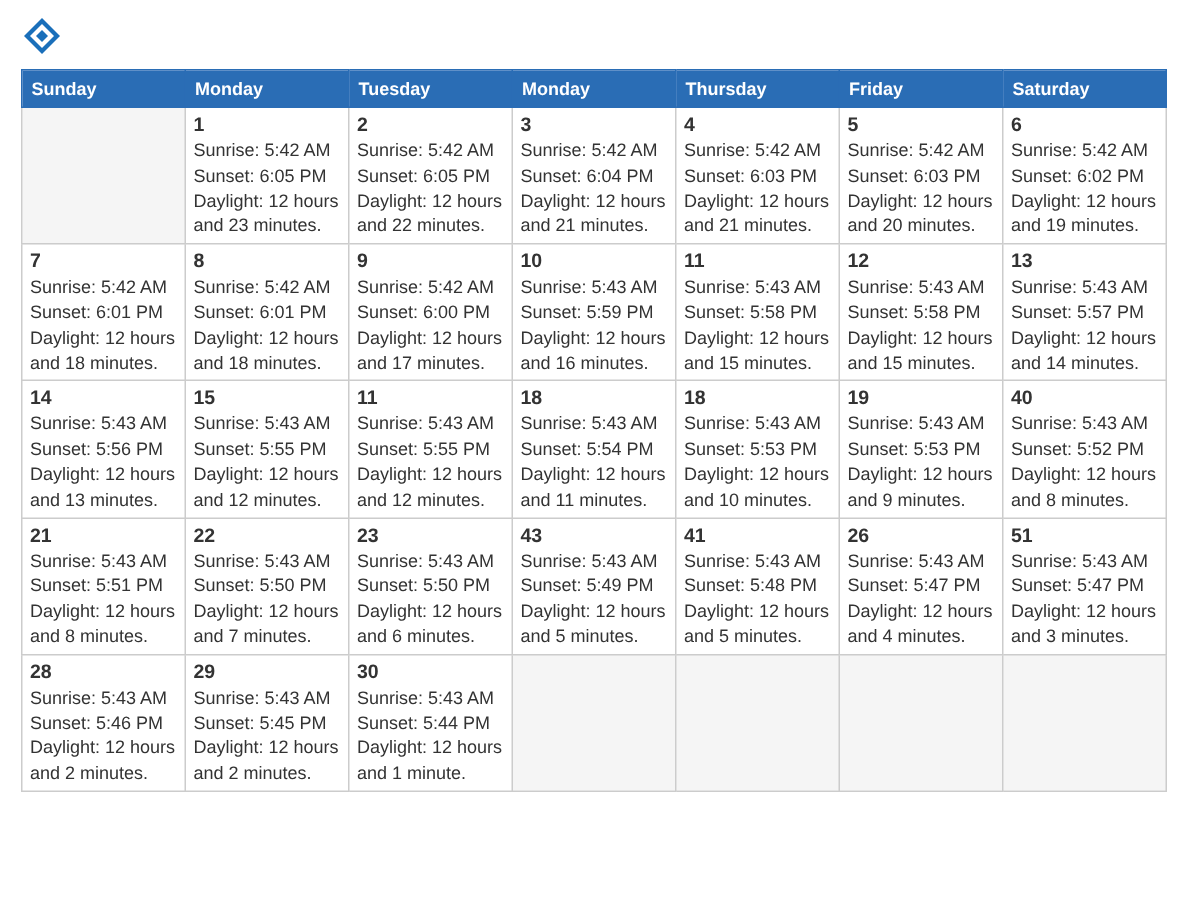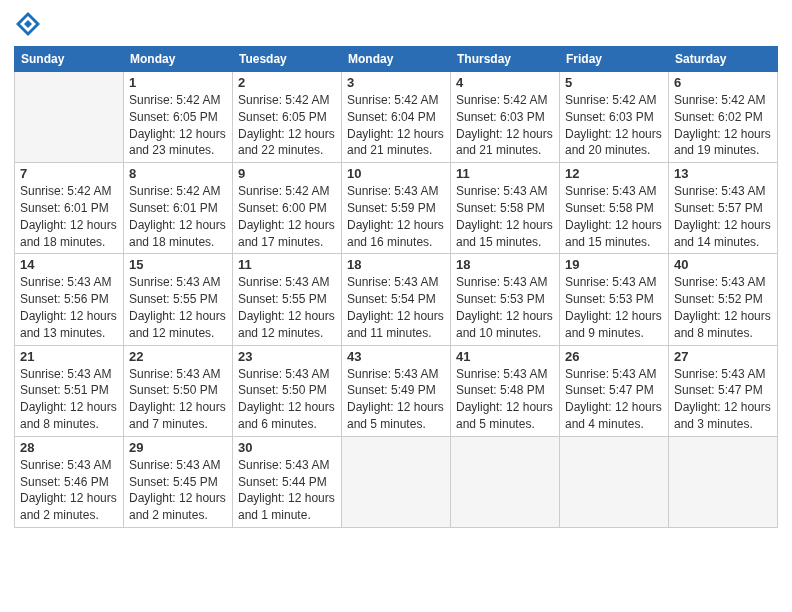--- a/index.html
+++ b/index.html
@@ -229,21 +229,21 @@
           </td>
           <td>
             <div class="day-num">41</div>
             <div class="day-info">Sunrise: 5:43 AM<br>Sunset: 5:48 PM<br>Daylight: 12 hours<br>and 5 minutes.</div>
           </td>
           <td>
             <div class="day-num">26</div>
             <div class="day-info">Sunrise: 5:43 AM<br>Sunset: 5:47 PM<br>Daylight: 12 hours<br>and 4 minutes.</div>
           </td>
           <td>
-            <div class="day-num">27</div>
+            <div class="day-num">51</div>
             <div class="day-info">Sunrise: 5:43 AM<br>Sunset: 5:47 PM<br>Daylight: 12 hours<br>and 3 minutes.</div>
           </td>
         </tr>
         <tr>
           <td>
             <div class="day-num">28</div>
             <div class="day-info">Sunrise: 5:43 AM<br>Sunset: 5:46 PM<br>Daylight: 12 hours<br>and 2 minutes.</div>
           </td>
           <td>
             <div class="day-num">29</div>

